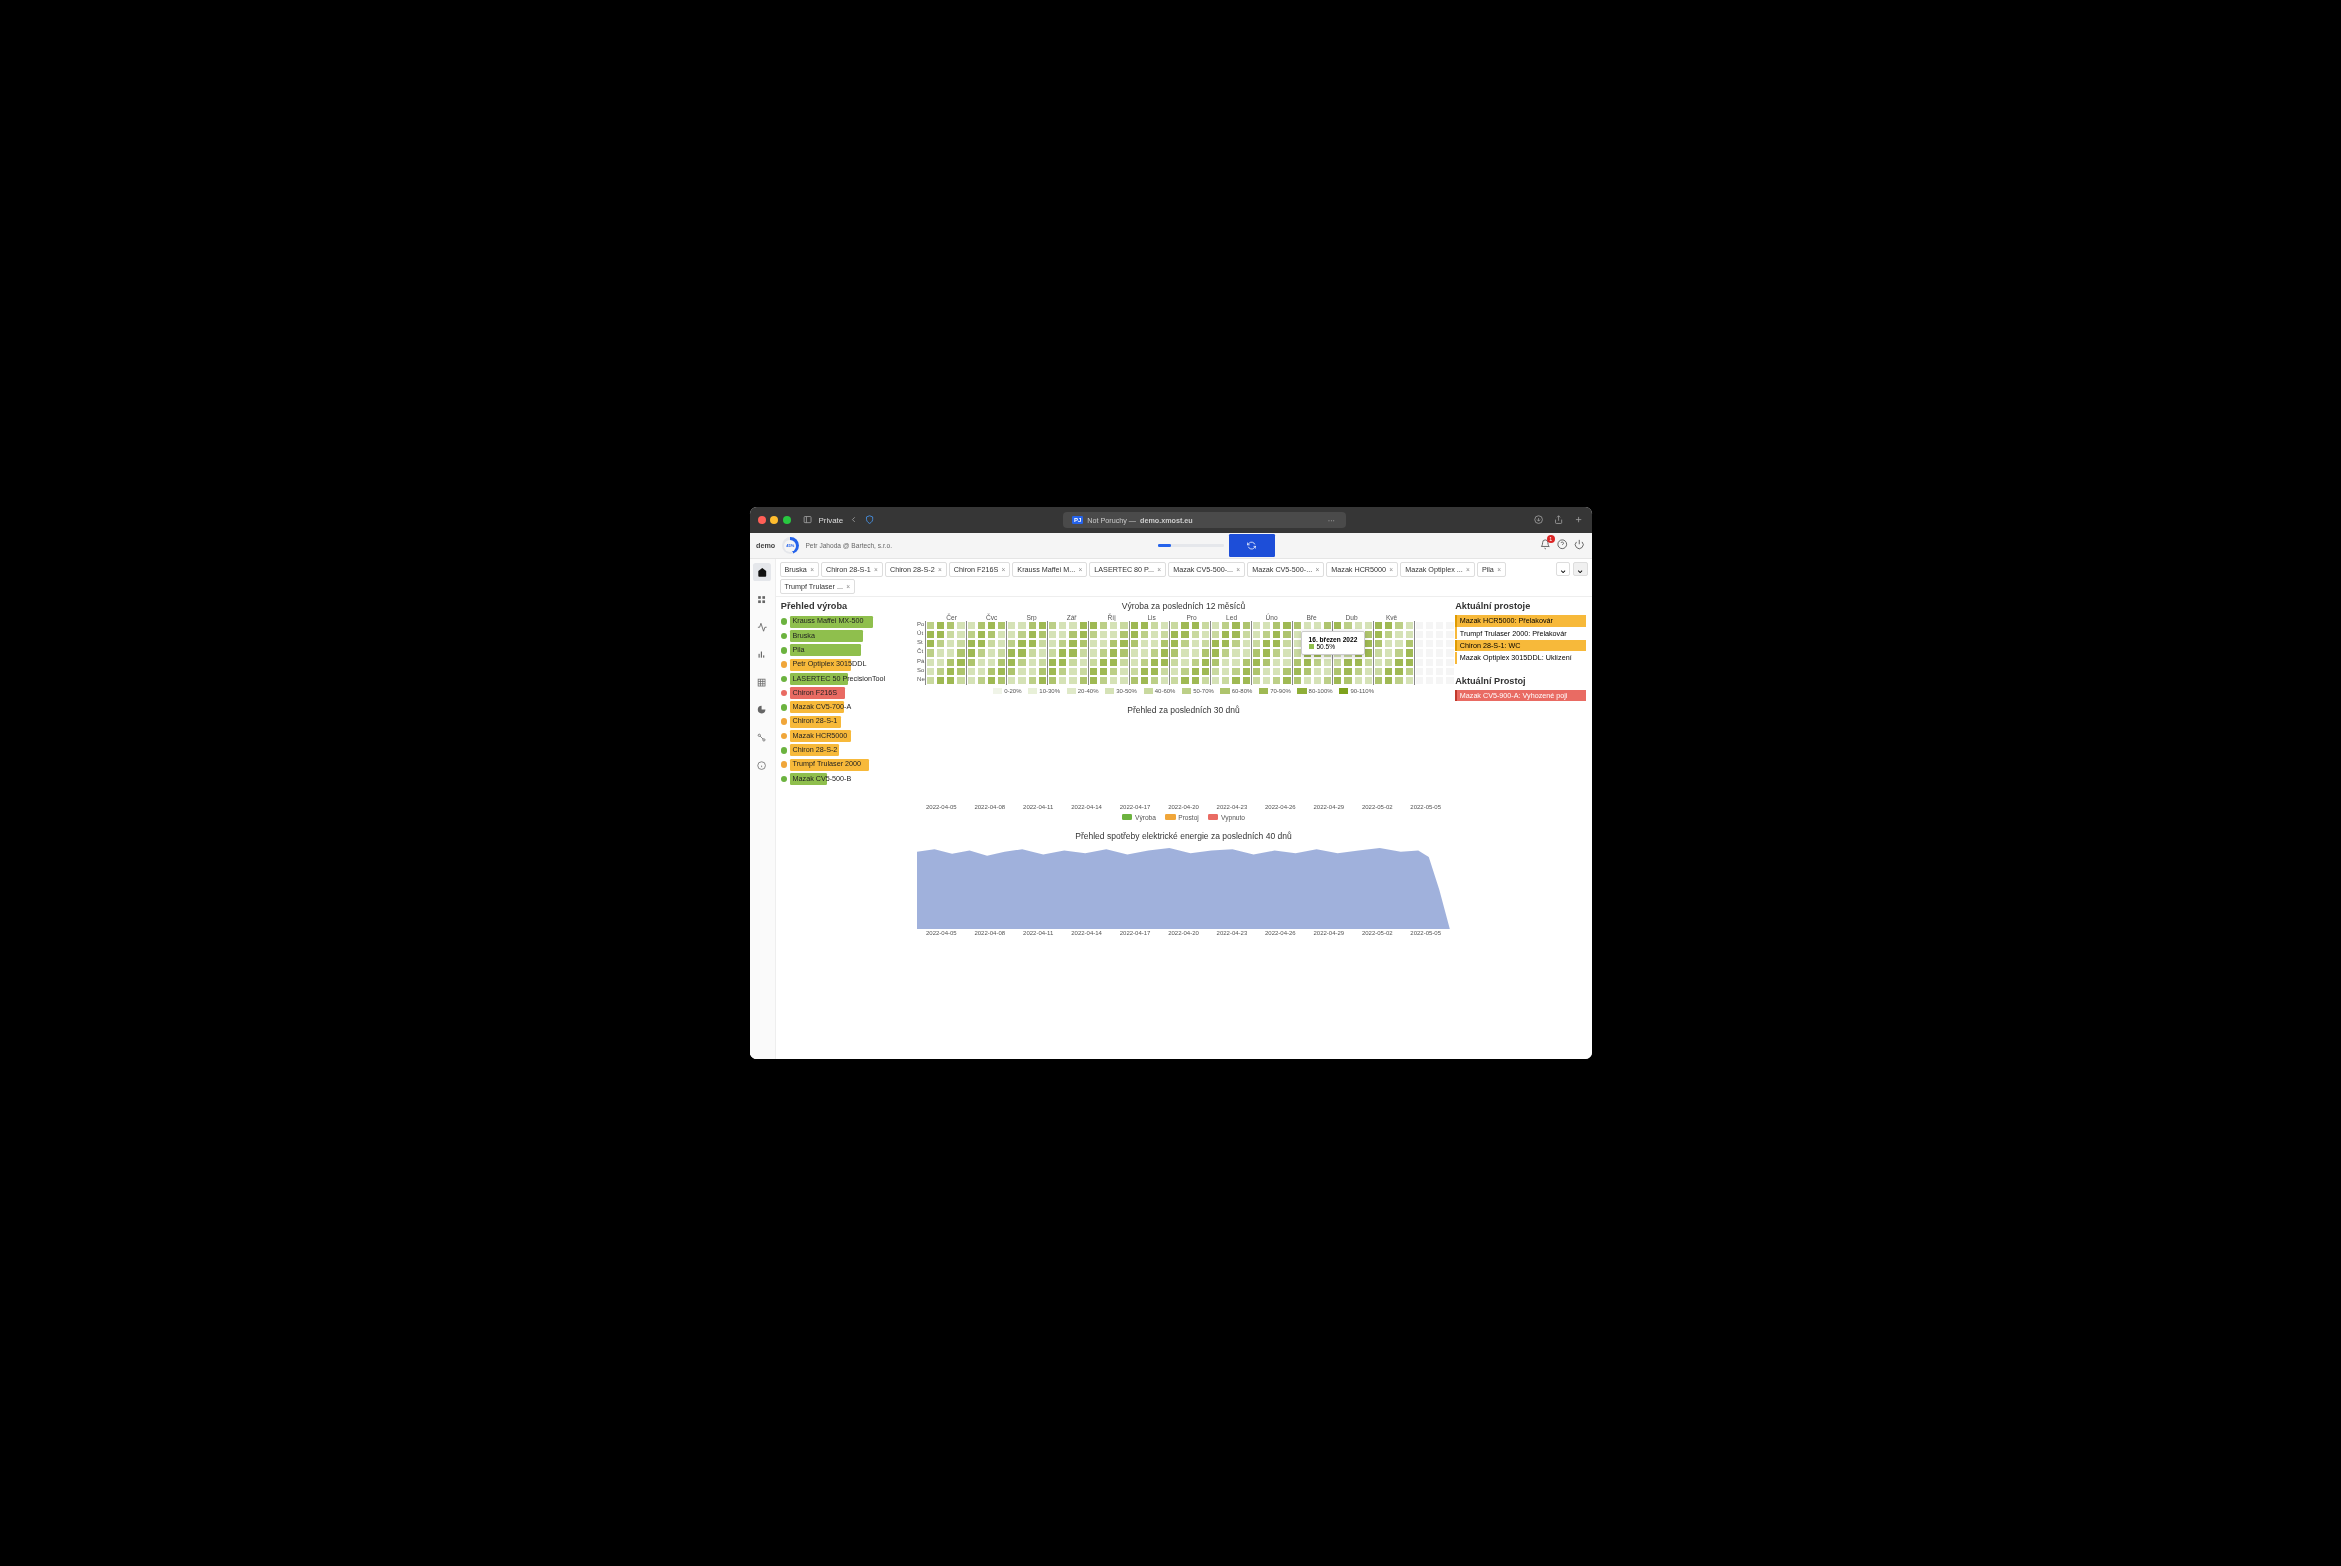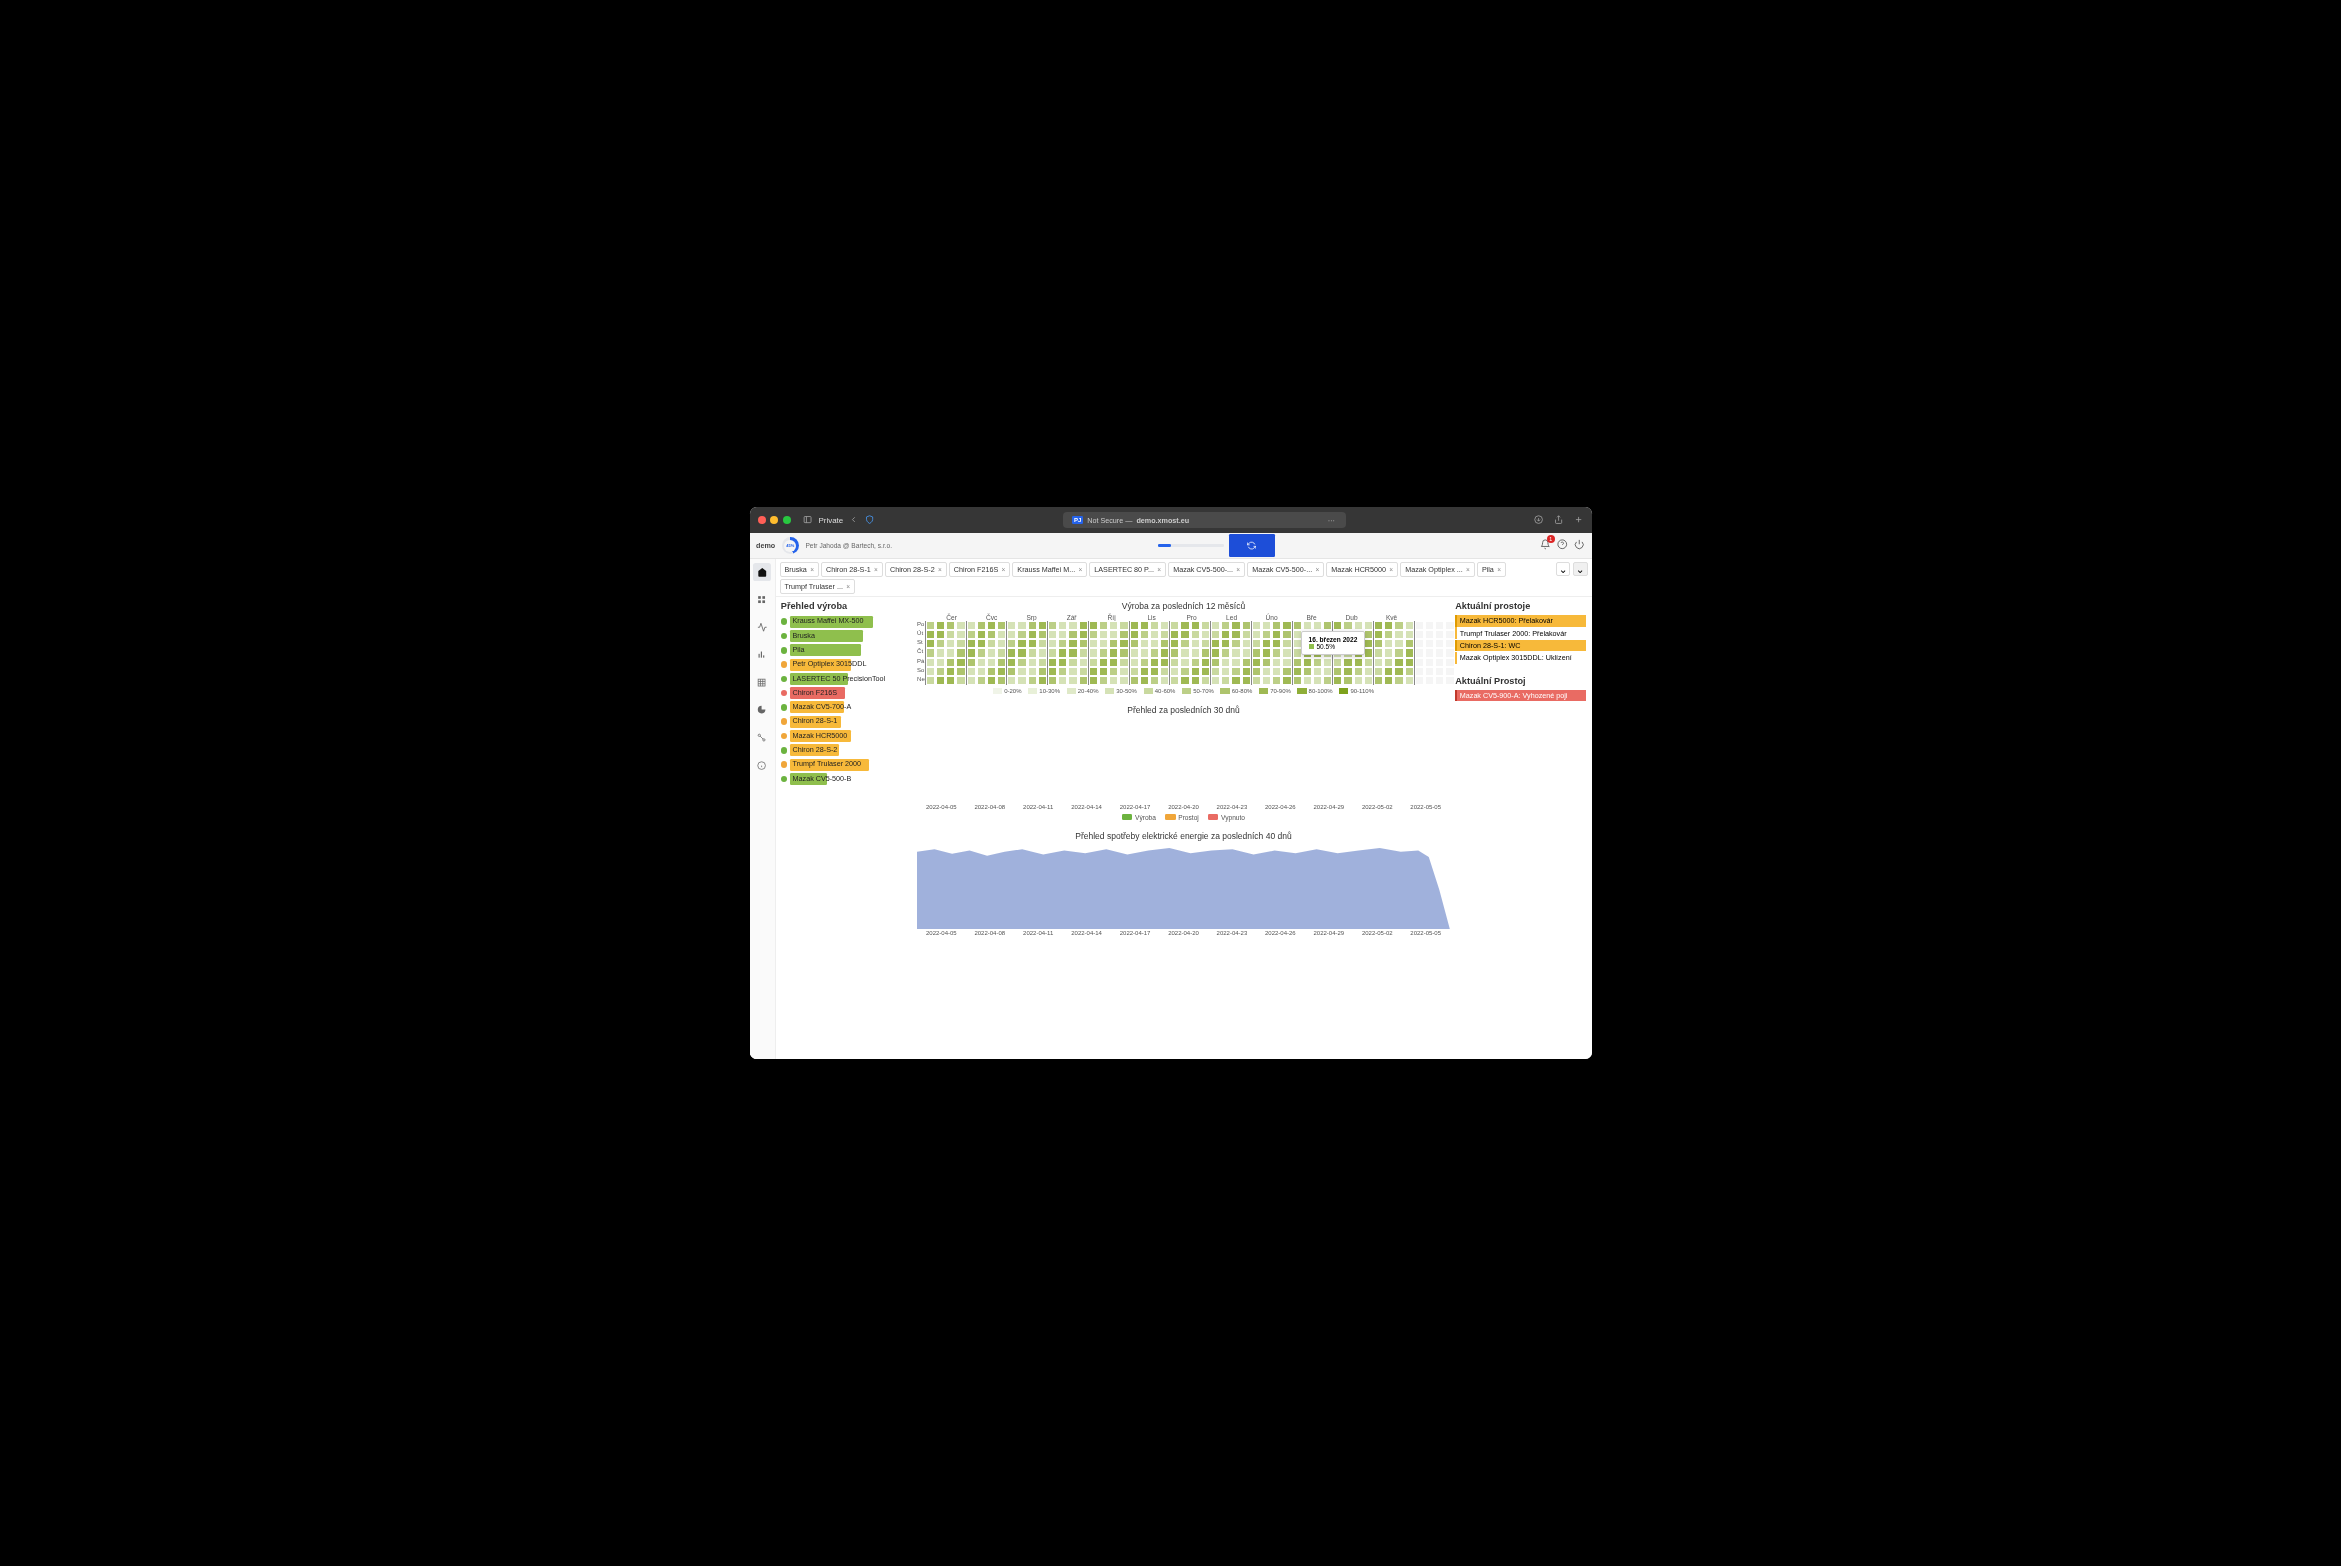--- a/index.html
+++ b/index.html
@@ -128,21 +128,21 @@
         </svg>
       </span>
     <span class="chrome-icon" style="color:#4b9fff">
         <svg class="icon-svg" viewBox="0 0 24 24" fill="none" stroke="currentColor" stroke-width="2">
           <path d="M12 22s8-4 8-10V5l-8-3-8 3v7c0 6 8 10 8 10z"></path>
         </svg>
       </span>
     <div class="chrome-center">
       <div class="urlbar">
         <span class="pj">PJ</span>
-        <span>Not Secure —</span>
+        <span>Not Poruchy —</span>
         <b>demo.xmost.eu</b>
         <span style="flex:1"></span>
         <span class="chrome-icon">⋯</span>
       </div>
     </div>
     <div class="chrome-right">
       <span class="chrome-icon">
           <svg class="icon-svg" viewBox="0 0 24 24" fill="none" stroke="currentColor" stroke-width="2">
             <circle cx="12" cy="12" r="10"></circle>
             <polyline points="8 12 12 16 16 12"></polyline>

